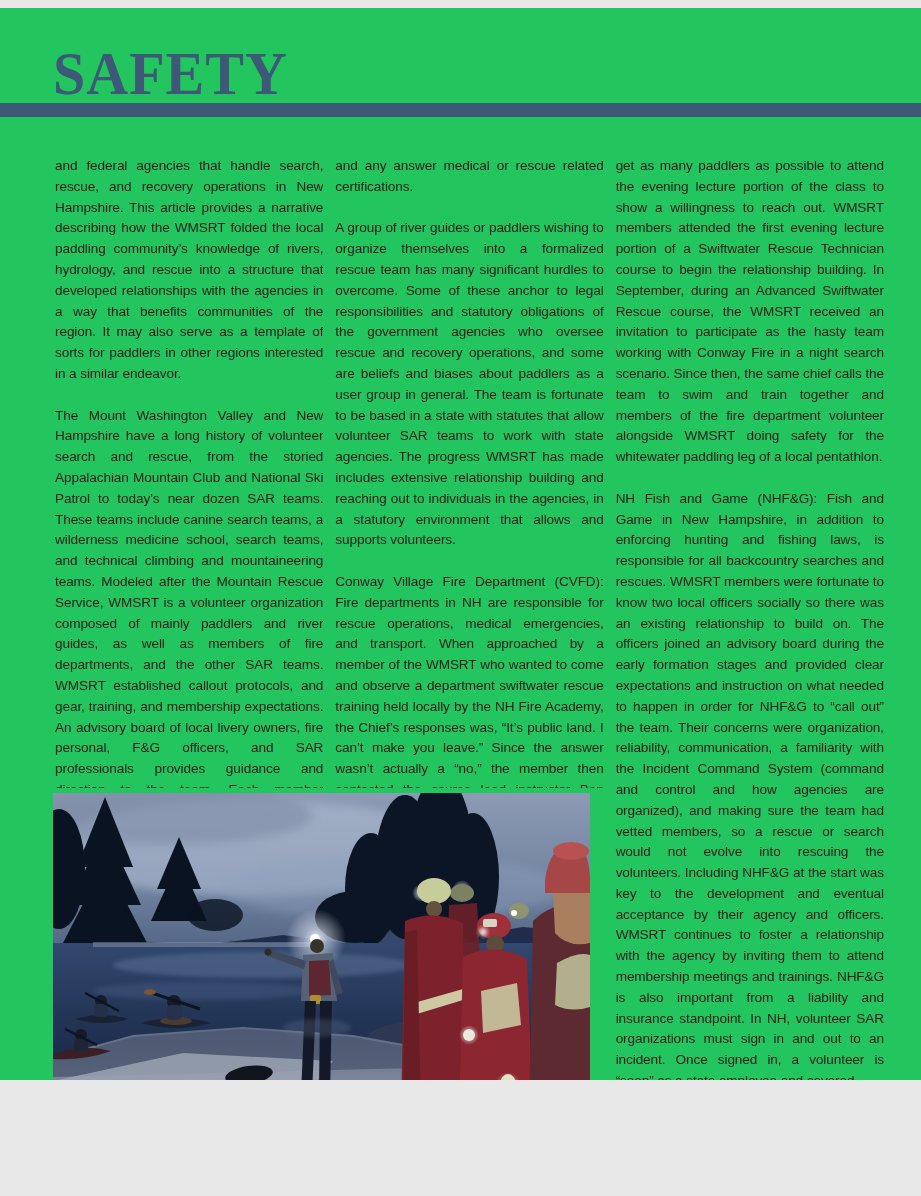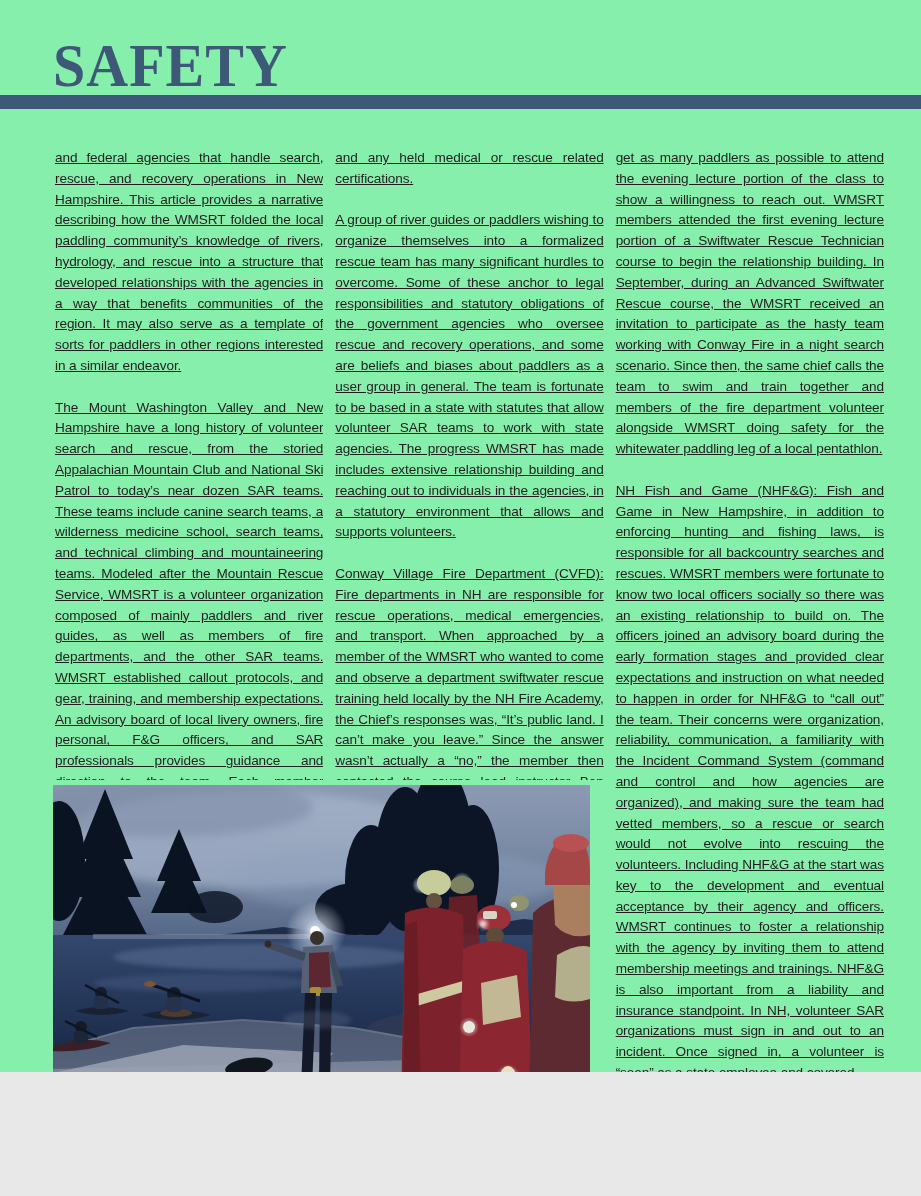--- a/index.html
+++ b/index.html
@@ -1,28 +1,28 @@
 <!DOCTYPE html>
 <html><head>
 <meta charset="utf-8">
 <style>
   html,body{margin:0;padding:0;background:#e8e8e8;}
-  .page{position:relative;width:921px;height:1072px;background:#86efac;margin:0 auto;overflow:hidden;
+  .page{position:relative;width:921px;height:1072px;background:#22c55e;margin:8px auto;overflow:hidden;
         font-family:"Liberation Sans",sans-serif;}
   
   .header-title{position:absolute;left:53px;top:36px;font-family:"Liberation Serif",serif;
         font-weight:700;font-size:58px;line-height:1;color:#3d5977;letter-spacing:1px;
         transform:scaleY(1.05);transform-origin:top left;}
   .header-bar{position:absolute;left:0;top:95px;width:921px;height:14px;background:#3d5977;}
   
   .columns{position:absolute;left:55px;top:148px;width:829px;display:grid;
         grid-template-columns:1fr 1fr 1fr;gap:12px;}
   .col{font-size:13.6px;line-height:20.8px;letter-spacing:-0.1px;color:#1e1e1e;
         text-align:justify;}
-  .col p{margin:0 0 20.8px 0;text-decoration:underline;}
+  .col p{margin:0 0 20.8px 0;}
   .col p:last-child{margin-bottom:0;}
   .col-clip{height:632px;overflow:hidden;}
   .caption-rule{height:2px;background:#3f3f40;border:none;margin:4px 0 10px 0;}
   .caption{font-style:italic;margin:0;}
   
   .photo{position:absolute;left:53px;top:785px;width:537px;height:318px;background:#1c2740;overflow:hidden;}
   .photo svg{display:block;}
   
   .page-num{position:absolute;left:62px;top:1138px;font-weight:700;font-size:16px;color:#3d5977;}
   .logo{position:absolute;left:86px;top:1124px;}
@@ -35,21 +35,21 @@
 
   <div class="header-title">SAFETY</div>
   <div class="header-bar"></div>
 
   <div class="columns">
     <div class="col col-clip">
       <p>and federal agencies that handle search, rescue, and recovery operations in New Hampshire. This article provides a narrative describing how the WMSRT folded the local paddling community’s knowledge of rivers, hydrology, and rescue into a structure that developed relationships with the agencies in a way that benefits communities of the region. It may also serve as a template of sorts for paddlers in other regions interested in a similar endeavor.</p>
       <p>The Mount Washington Valley and New Hampshire have a long history of volunteer search and rescue, from the storied Appalachian Mountain Club and National Ski Patrol to today’s near dozen SAR teams. These teams include canine search teams, a wilderness medicine school, search teams, and technical climbing and mountaineering teams. Modeled after the Mountain Rescue Service, WMSRT is a volunteer organization composed of mainly paddlers and river guides, as well as members of fire departments, and the other SAR teams. WMSRT established callout protocols, and gear, training, and membership expectations. An advisory board of local livery owners, fire personal, F&amp;G officers, and SAR professionals provides guidance and direction to the team. Each member maintains his or her own personal gear, and keeps up with first aid, swiftwater rescue,</p>
     </div>
     <div class="col col-clip">
-      <p>and any held medical or rescue related certifications.</p>
+      <p>and any answer medical or rescue related certifications.</p>
       <p>A group of river guides or paddlers wishing to organize themselves into a formalized rescue team has many significant hurdles to overcome. Some of these anchor to legal responsibilities and statutory obligations of the government agencies who oversee rescue and recovery operations, and some are beliefs and biases about paddlers as a user group in general.  The team is fortunate to be based in a state with statutes that allow volunteer SAR teams to work with state agencies. The progress WMSRT has made includes extensive relationship building and reaching out to individuals in the agencies, in a statutory environment that allows and supports volunteers.</p>
       <p>Conway Village Fire Department (CVFD): Fire departments in NH are responsible for rescue operations, medical emergencies, and transport. When approached by a member of the WMSRT who wanted to come and observe a department swiftwater rescue training held locally by the NH Fire Academy, the Chief’s responses was, “It’s public land. I can’t make you leave.”  Since the answer wasn’t actually a “no,” the member then contacted the course lead instructor Ben Selleck (a former paddler) and explained what the team’s goals and intentions were, and was encouraged to</p>
     </div>
     <div class="col">
       <p>get as many paddlers as possible to attend the evening lecture portion of the class to show a willingness to reach out. WMSRT members attended the first evening lecture portion of a Swiftwater Rescue Technician course to begin the relationship building. In September, during an Advanced Swiftwater Rescue course, the WMSRT received an invitation to participate as the hasty team working with Conway Fire in a night search scenario. Since then, the same chief calls the team to swim and train together and members of the fire department volunteer alongside WMSRT doing safety for the whitewater paddling leg of a local pentathlon.</p>
       <p>NH Fish and Game (NHF&amp;G): Fish and Game in New Hampshire, in addition to enforcing hunting and fishing laws, is responsible for all backcountry searches and rescues. WMSRT members were fortunate to know two local officers socially so there was an existing relationship to build on. The officers joined an advisory board during the early formation stages and provided clear expectations and instruction on what needed to happen in order for NHF&amp;G to “call out” the team. Their concerns were organization, reliability, communication, a familiarity with the Incident Command System (command and control and how agencies are organized), and making sure the team had vetted members, so a rescue or search would not evolve into rescuing the volunteers. Including NHF&amp;G at the start was key to the development and eventual acceptance by their agency and officers. WMSRT continues to foster a relationship with the agency by inviting them to attend membership meetings and trainings. NHF&amp;G is also important from a liability and insurance standpoint. In NH, volunteer SAR organizations must sign in and out to an incident. Once signed in, a volunteer is “seen” as a state employee and covered</p>
       <hr class="caption-rule">
 
     </div>
   </div>

